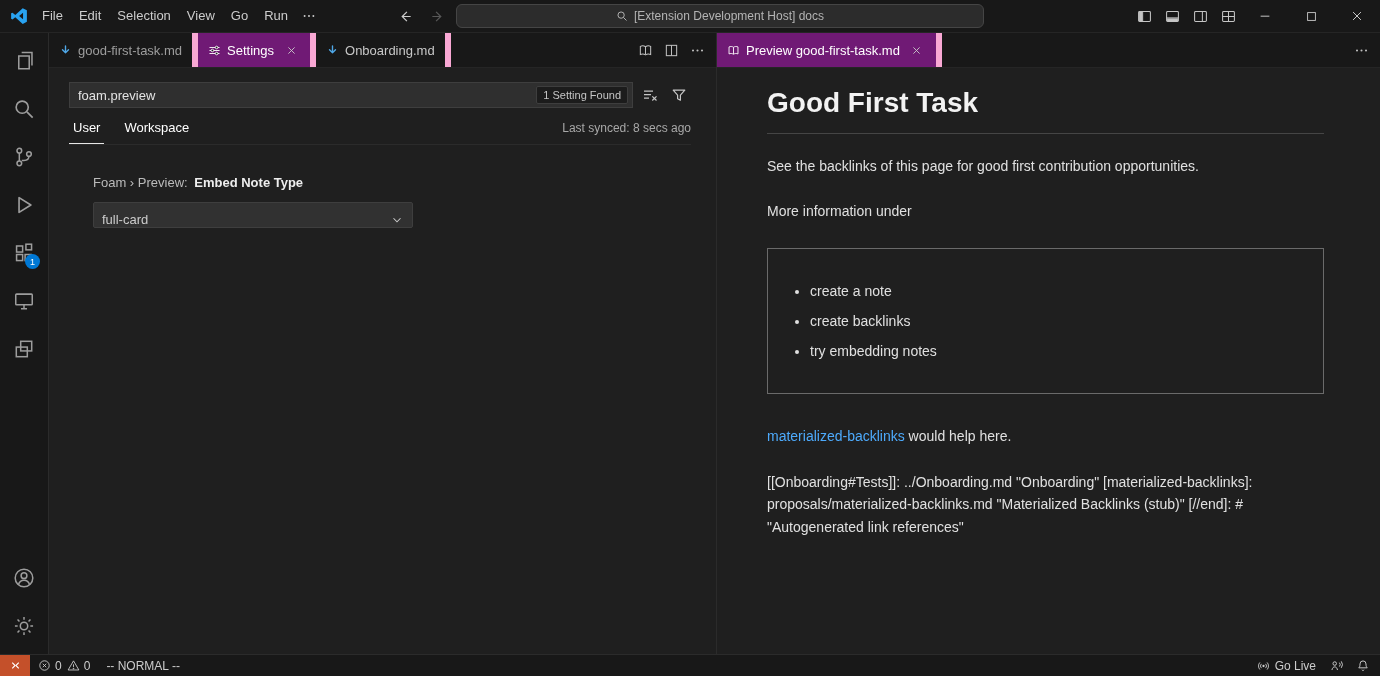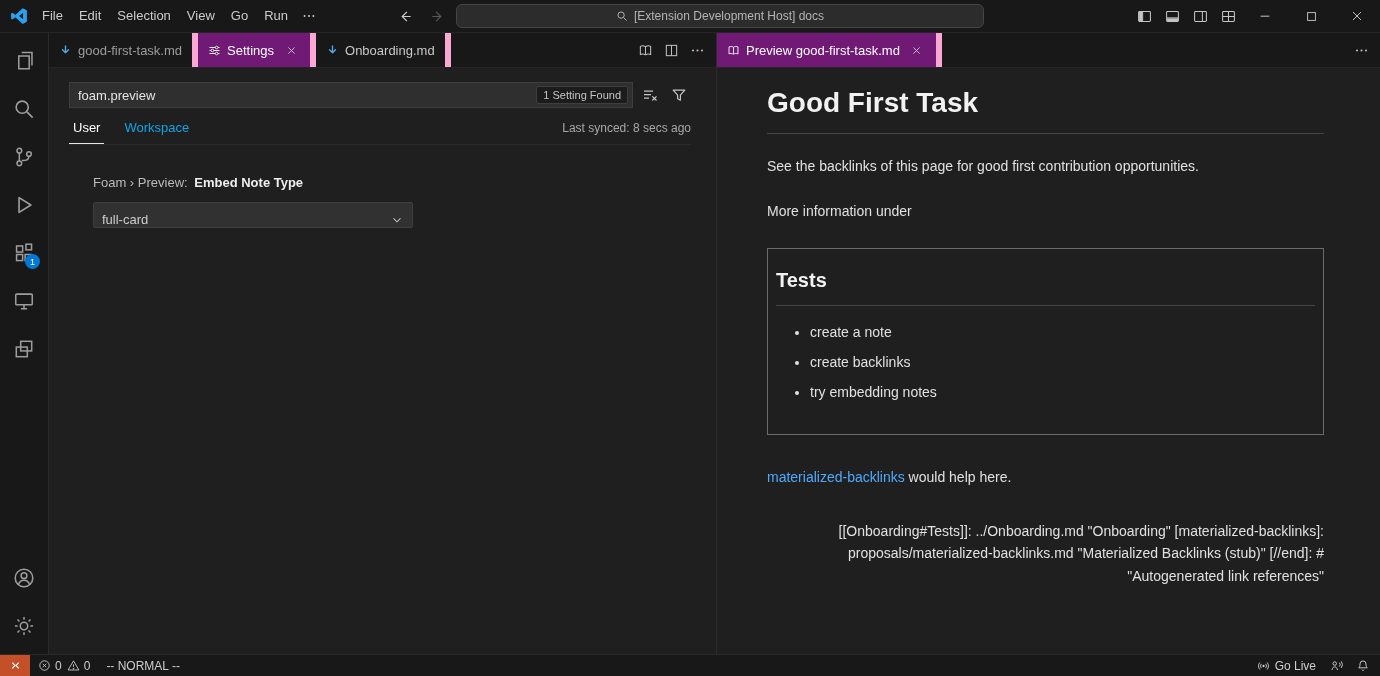--- a/index.html
+++ b/index.html
@@ -42,41 +42,41 @@
   .tab-action{width:26px;height:26px;display:flex;align-items:center;justify-content:center;color:#bfbfbf;}
 
   
   .settings{flex:1;display:flex;flex-direction:column;padding:14px 25px 0 20px;min-height:0;}
   .search-row{display:flex;align-items:center;}
   .search-box{flex:1;height:26px;background:#2f2f2f;border:1px solid #3e3e3e;border-radius:0;display:flex;align-items:center;padding-right:4px;}
   .search-box input{flex:1;height:100%;background:transparent;border:0;outline:0;color:#e3e3e3;font-size:13px;padding:0 8px;font-family:inherit;}
   .search-count{background:#1c1c1c;border:1px solid #3e3e3e;border-radius:2px;font-size:11px;color:#c5c5c5;padding:2px 6px;white-space:nowrap;}
   .search-icon-btn{width:24px;height:24px;margin-left:5px;display:flex;align-items:center;justify-content:center;color:#c5c5c5;}
   .scope-row{display:flex;align-items:stretch;height:34px;border-bottom:1px solid #2b2b2b;margin-top:3px;}
-  .scope-tab{display:flex;align-items:center;padding:0 4px;margin-right:16px;color:#0ea5e9;border-bottom:1px solid transparent;}
+  .scope-tab{display:flex;align-items:center;padding:0 4px;margin-right:16px;color:#ffffff;border-bottom:1px solid transparent;}
   .scope-tab.active{color:#ffffff;border-bottom-color:#e7e7e7;}
   .last-synced{margin-left:auto;display:flex;align-items:center;color:#a8a8a8;font-size:12px;}
   .setting-item{margin:30px 0 0 24px;}
   .setting-label .cat{color:#bbbbbb;margin-right:3px;}
   .setting-label .name{color:#eeeeee;font-weight:700;}
   .select{margin-top:12px;width:320px;height:26px;background:#313131;border:1px solid #3e3e3e;border-radius:2px;display:flex;align-items:flex-end;padding:0 8px;color:#cccccc;}
   .select .chev{margin-left:auto;color:#cccccc;}
 
   
   .mdpreview{flex:1;overflow:hidden;padding:14px 56px 0 50px;color:#e0e0e0;font-size:14px;line-height:1.5;}
   .md-h1{font-size:28px;font-weight:600;color:#f2f2f2;padding-bottom:9px;border-bottom:1px solid #454545;}
   .md-p1{margin-top:22px;}
   .md-p2{margin-top:24px;}
   .md-card{margin-top:26px;border:1px solid #6a6a6a;padding:16px 8px 22px;}
   .md-card-h{font-size:20px;font-weight:600;color:#f2f2f2;padding-bottom:10px;border-bottom:1px solid #454545;}
   .md-card ul{margin:16px 0 0;padding-left:34px;}
   .md-card li{margin-bottom:9px;}
   .md-linkp{margin-top:32px;}
   .md-link{color:#4daafc;cursor:pointer;}
-  .md-refs{margin-top:32px;line-height:1.6;text-align:right;}
+  .md-refs{margin-top:24px;line-height:1.6;}
 
   
   .statusbar{flex:0 0 22px;background:#181818;border-top:1px solid #2b2b2b;display:flex;align-items:center;font-size:12px;color:#cccccc;}
   .sb-remote{width:30px;height:100%;background:#c4502a;color:#fff;display:flex;align-items:center;justify-content:center;}
   .sb-item{display:flex;align-items:center;gap:5px;padding:0 8px;height:100%;}
   .sb-count{margin-left:-1px;}
   .sb-right{margin-left:auto;display:flex;align-items:center;height:100%;padding-right:4px;}
   .sb-iconbtn{width:26px;height:100%;display:flex;align-items:center;justify-content:center;}
 </style>
 </head>
@@ -356,21 +356,20 @@
             </span>
           </div>
         </div>
 
         <div class="mdpreview">
           <h1 class="md-h1">Good First Task</h1>
           <p class="md-p1">See the backlinks of this page for good first contribution opportunities.</p>
           <p class="md-p2">More information under</p>
 
           <div class="md-card">
-            <div class="md-card-h">Tests</div>
             <ul>
               <li>create a note</li>
               <li>create backlinks</li>
               <li>try embedding notes</li>
             </ul>
           </div>
 
           <p class="md-linkp"><span class="md-link">materialized-backlinks</span><span> would help here.</span></p>
 
           <p class="md-refs">[[Onboarding#Tests]]: ../Onboarding.md "Onboarding" [materialized-backlinks]: proposals/materialized-backlinks.md "Materialized Backlinks (stub)" [//end]: # "Autogenerated link references"</p>

